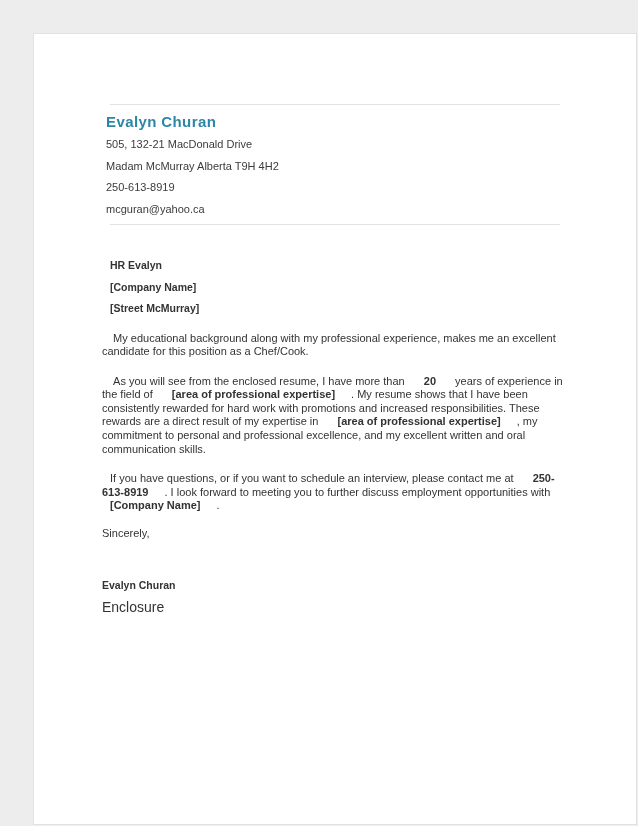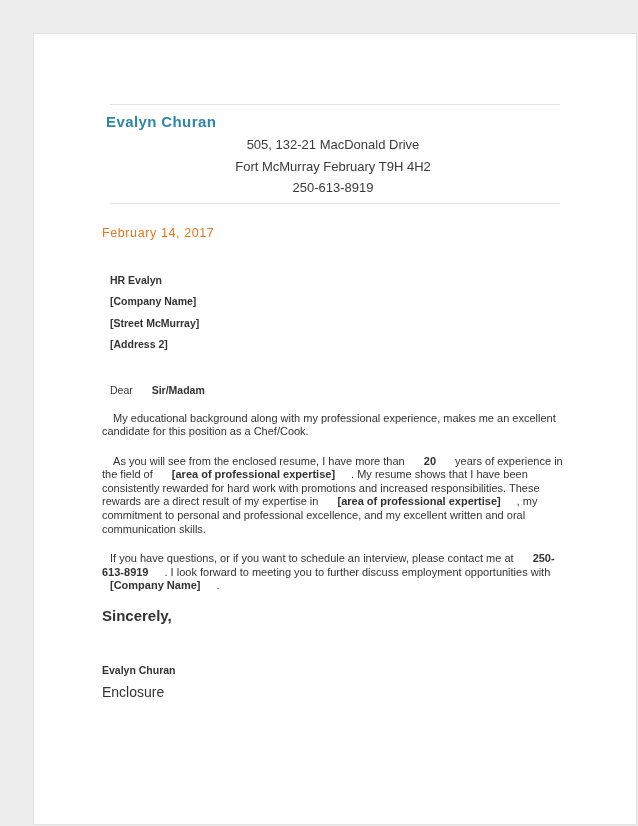--- a/index.html
+++ b/index.html
@@ -24,25 +24,24 @@
     height: 0;
   }
   .sender-name {
     color: var(--accent-name, #2E86A6);
     font-size: 15px;
     font-weight: bold;
     letter-spacing: 0.4px;
     margin: 6px 0 4px 4px;
   }
   .sender-line {
-    font-size: 13px;
+    font-size: 11px;
     line-height: 13.5px;
     margin-left: 4px;
     color: #3b3b3b;
-    text-align: center;
   }
   .header .rule.bottom { margin-top: 7px; }
   .date {
     margin-top: 22px;
     color: var(--accent-date, #E8761B);
     font-size: 12.5px;
     letter-spacing: 0.6px;
   }
   .recipient {
     margin-top: 34px;
@@ -54,52 +53,50 @@
     margin-top: 32px;
     font-size: 10.5px;
   }
   .para {
     margin-top: 16px;
     font-size: 11px;
     line-height: 13.6px;
     white-space: pre-wrap;
   }
   .b { font-weight: bold; }
-  .closing { margin-top: 14px; font-size: 15px; font-weight: bold; }
+  .closing { margin-top: 14px; font-size: 11px; }
   .signature {
     margin-top: 40px;
     font-weight: bold;
     font-size: 10.5px;
   }
   .enclosure { margin-top: 3px; font-size: 14px; }
 </style>
 </head>
 <body>
 
 <div class="page">
 
   <div class="header">
     <hr class="rule top">
     <div class="sender-name">Evalyn Churan</div>
     <div class="sender-line">505, 132-21 MacDonald Drive</div>
-    <div class="sender-line">Fort McMurray February T9H 4H2</div>
+    <div class="sender-line">Madam McMurray Alberta T9H 4H2</div>
     <div class="sender-line">250-613-8919</div>
+    <div class="sender-line">mcguran@yahoo.ca</div>
     <hr class="rule bottom">
   </div>
 
-  <div class="date">February 14, 2017</div>
 
   <div class="recipient">
     <div>HR Evalyn</div>
     <div>[Company Name]</div>
     <div>[Street McMurray]</div>
-    <div>[Address 2]</div>
   </div>
 
-  <p class="salutation"><span>Dear </span><span class="b">Sir/Madam</span></p>
 
   <p class="para"><span> My educational background along with my professional experience, makes me an excellent candidate for this position as a Chef/Cook.</span></p>
   <p class="para"><span> As you will see from the enclosed resume, I have more than </span><span class="b">20</span><span> years of experience in the field of </span><span class="b">[area of professional expertise]</span><span>. My resume shows that I have been consistently rewarded for hard work with promotions and increased responsibilities. These rewards are a direct result of my expertise in </span><span class="b">[area of professional expertise]</span><span>, my commitment to personal and professional excellence, and my excellent written and oral communication skills.</span></p>
   <p class="para"><span>If you have questions, or if you want to schedule an interview, please contact me at </span><span class="b">250-613-8919</span><span>. I look forward to meeting you to further discuss employment opportunities with </span><span class="b">[Company Name]</span><span>.</span></p>
 
   <p class="closing">Sincerely,</p>
 
   <div class="signature">Evalyn Churan</div>
   <div class="enclosure">Enclosure</div>
 

